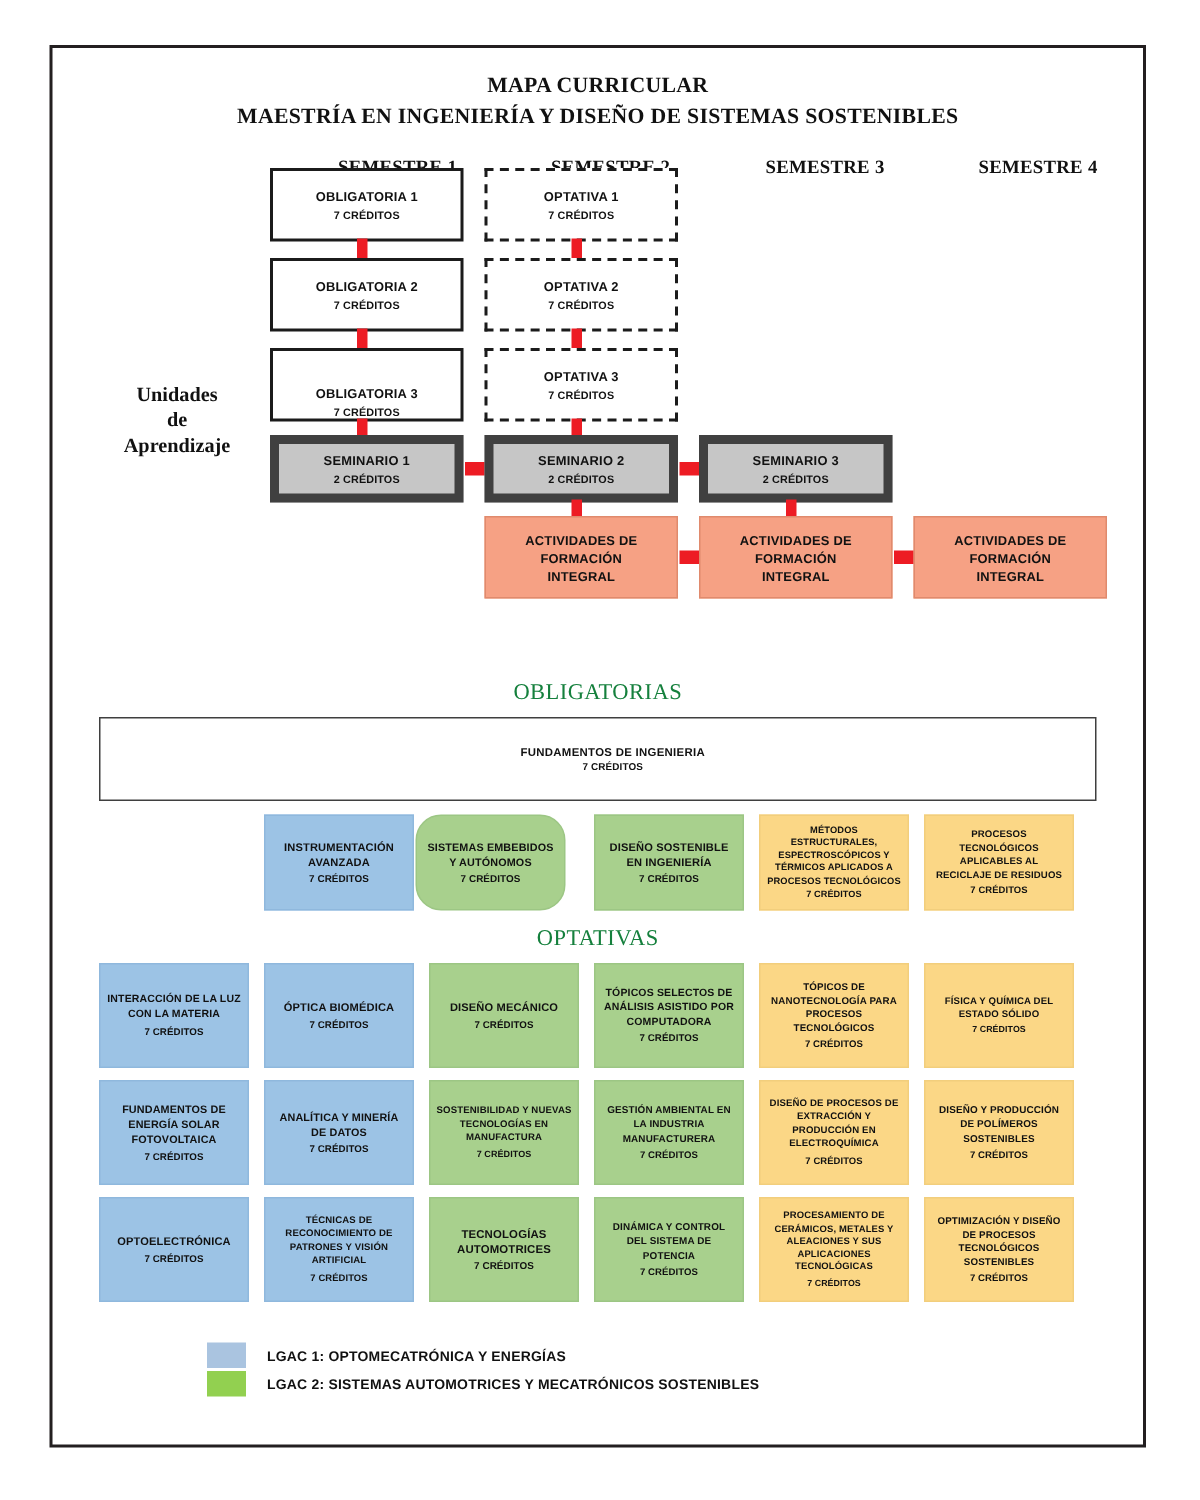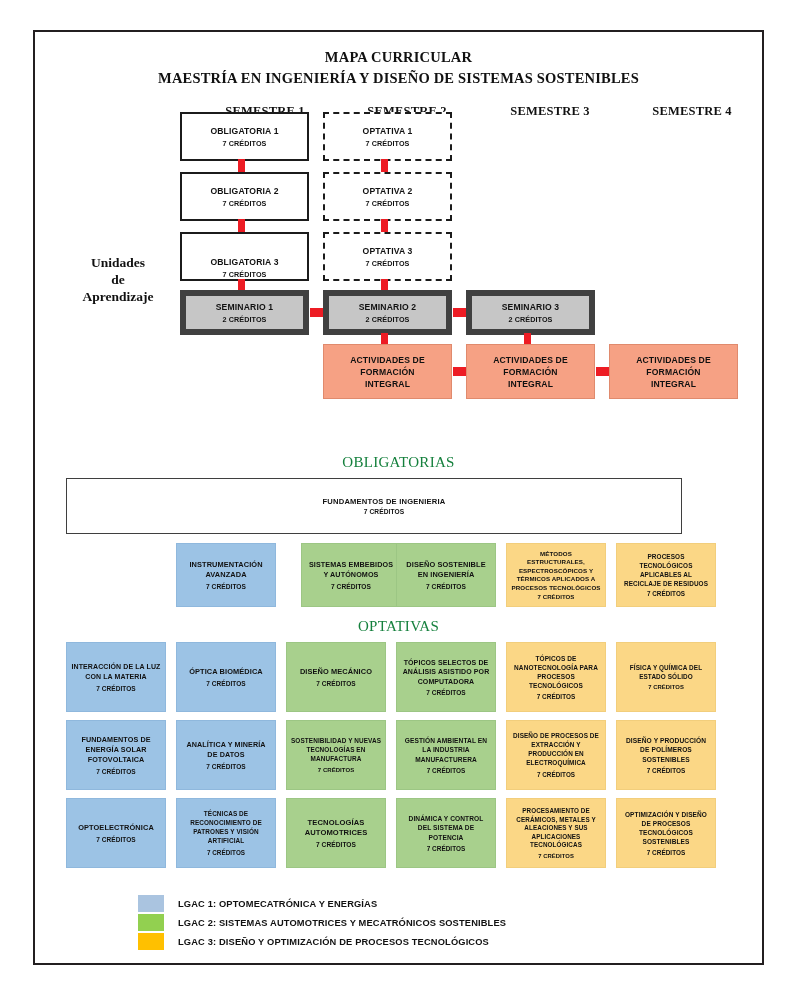--- a/index.html
+++ b/index.html
@@ -301,30 +301,30 @@
 
     <div class="fbox box-orange" style="left:574px; top:312px; width:129px; height:55px;">
       <div class="bt">ACTIVIDADES DE</div>
       <div class="bt">FORMACIÓN</div>
       <div class="bt">INTEGRAL</div>
     </div>
   </div>
 
   <div class="section-title" style="position:absolute; left:0; right:0; top:422px;">OBLIGATORIAS</div>
 
-  <div class="wide-box" style="left:31px; top:446px; width:616px; height:56px;padding-left:20px;">
+  <div class="wide-box" style="left:31px; top:446px; width:665px; height:56px;padding-left:20px;">
     <div class="bt">FUNDAMENTOS DE INGENIERIA</div>
     <div class="bc">7 CRÉDITOS</div>
   </div>
 
   <div class="course lg1" style="left:141px; top:511px; width:100px; height:64px;">
     <div class="ct" style="font-size:7.4px; line-height:10px;">INSTRUMENTACIÓN AVANZADA</div>
     <div class="cc" style="font-size:6.6px;">7 CRÉDITOS</div>
   </div>
-  <div class="course lg2" style="left:266px; top:511px; width:100px; height:64px;">
+  <div class="course lg2" style="left:242px; top:511px; width:100px; height:64px;border-radius:17px;">
     <div class="ct" style="font-size:7.2px; line-height:10px;">SISTEMAS EMBEBIDOS Y AUTÓNOMOS</div>
     <div class="cc" style="font-size:6.6px;">7 CRÉDITOS</div>
   </div>
   <div class="course lg2" style="left:361px; top:511px; width:100px; height:64px;">
     <div class="ct" style="font-size:7.4px; line-height:10px;">DISEÑO SOSTENIBLE EN INGENIERÍA</div>
     <div class="cc" style="font-size:6.6px;">7 CRÉDITOS</div>
   </div>
   <div class="course lg3" style="left:471px; top:511px; width:100px; height:64px;">
     <div class="ct" style="font-size:6.2px; line-height:8.4px;">MÉTODOS ESTRUCTURALES, ESPECTROSCÓPICOS Y TÉRMICOS APLICADOS A PROCESOS TECNOLÓGICOS</div>
     <div class="cc" style="font-size:6.1px; margin-top:1px;">7 CRÉDITOS</div>
@@ -413,19 +413,15 @@
 
   <div class="legend">
     <div class="legend-row">
       <div class="swatch sw1"></div>
       <div class="legend-text">LGAC 1: OPTOMECATRÓNICA Y ENERGÍAS</div>
     </div>
     <div class="legend-row">
       <div class="swatch sw2"></div>
       <div class="legend-text">LGAC 2: SISTEMAS AUTOMOTRICES Y MECATRÓNICOS SOSTENIBLES</div>
     </div>
-    <div class="legend-row">
-      <div class="swatch sw3"></div>
-      <div class="legend-text">LGAC 3: DISEÑO Y OPTIMIZACIÓN DE PROCESOS TECNOLÓGICOS</div>
-    </div>
   </div>
 
 </div>
 
 </body></html>

